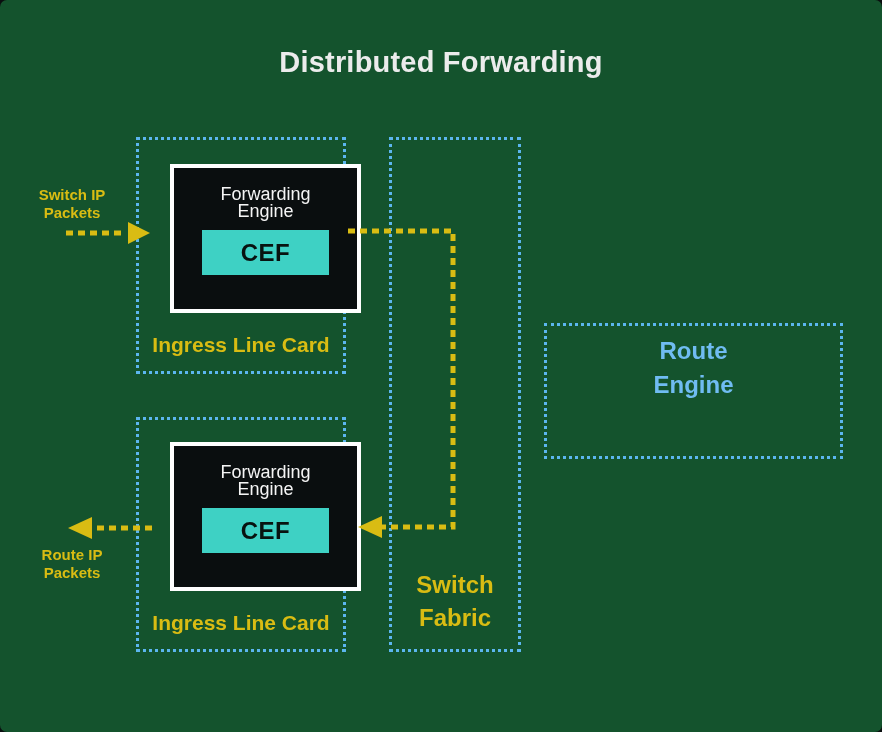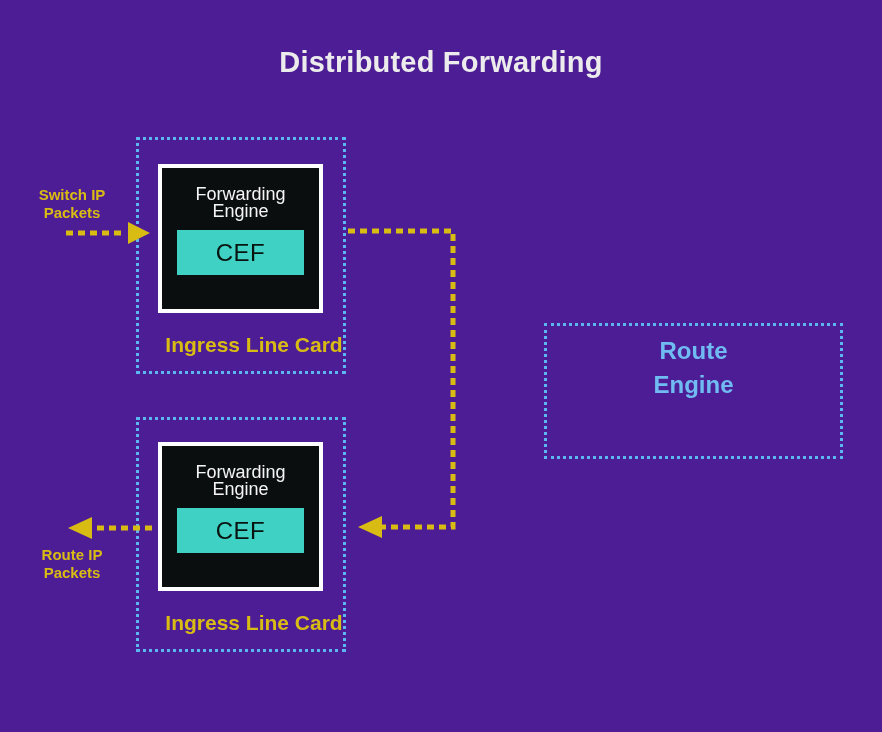--- a/index.html
+++ b/index.html
@@ -1,21 +1,22 @@
 <!DOCTYPE html>
 <html><head>
 <meta charset="utf-8">
 <style>
   html,body{margin:0;padding:0;background:#0a0e0f;}
   .canvas{
     position:relative;
     width:882px;height:732px;
-    background:#4c1d95;
+    background:#14532d;
     font-family:"Liberation Sans", sans-serif;
     overflow:hidden;
+    border-radius:7px;
   }
   .title{
     position:absolute;top:46px;left:0;width:882px;
     text-align:center;
     color:#ececec;font-size:29px;font-weight:bold;letter-spacing:.2px;
   }
   
   .dbox{
     position:absolute;
     border:3px dotted #5cb6ef;
@@ -24,45 +25,46 @@
   .ingress-card{left:136px;top:137px;width:210px;height:237px;}
   .egress-card{left:136px;top:417px;width:210px;height:235px;}
   .fabric{left:389px;top:137px;width:132px;height:515px;}
   .route{left:544px;top:323px;width:299px;height:136px;
     display:flex;flex-direction:column;align-items:center;
     padding-top:8px;}
   .route .rline{
     color:#70bcf2;font-size:24px;font-weight:bold;line-height:34px;text-align:center;
   }
   .card-label{
-    position:absolute;bottom:14px;left:13px;width:100%;
+    position:absolute;bottom:14px;left:0;width:100%;
     text-align:center;color:#d9bc13;font-size:21px;font-weight:bold;line-height:24px;
   }
   .fabric-label{
     position:absolute;top:428px;left:0;width:100%;text-align:center;
     color:#d9bc13;font-size:24px;font-weight:bold;line-height:33px;
   }
   
   .fe{
-    position:absolute;width:165px;height:149px;
+    position:absolute;width:191px;height:149px;
     border:4px solid #ffffff;box-sizing:border-box;
     background:#0a0e0f;
     display:flex;flex-direction:column;align-items:center;
     padding-top:18px;
+    margin-left:12px;
   }
   .fe-ingress{left:158px;top:164px;}
   .fe-egress{left:158px;top:442px;}
   .fe .fe-line{
     color:#f5f5f5;font-size:18px;line-height:17px;font-weight:400;text-align:center;
   }
   .cef{
     margin-top:10px;width:127px;height:45px;
     background:#3ed1c4;
     display:flex;align-items:center;justify-content:center;
-    color:#081310;font-size:24px;font-weight:normal;letter-spacing:.5px;
+    color:#081310;font-size:24px;font-weight:bold;letter-spacing:.5px;
   }
   
   .pkt{
     position:absolute;width:112px;text-align:center;
     color:#d9bc13;font-size:15px;font-weight:600;line-height:18px;
   }
   .pkt-ingress{left:16px;top:186px;}
   .pkt-egress{left:16px;top:546px;}
   
   .arrows{
@@ -90,20 +92,26 @@
   <div class="dbox egress-card">
     <div class="card-label">Ingress Line Card</div>
   </div>
 
   <div class="fe fe-egress">
     <div class="fe-line">Forwarding</div>
     <div class="fe-line">Engine</div>
     <div class="cef">CEF</div>
   </div>
 
+  <div class="dbox fabric">
+    <div class="fabric-label">
+      <div>Switch</div>
+      <div>Fabric</div>
+    </div>
+  </div>
 
   <div class="dbox route">
     <div class="rline">Route</div>
     <div class="rline">Engine</div>
   </div>
 
   <div class="pkt pkt-ingress">
     <div>Switch IP</div>
     <div>Packets</div>
   </div>

